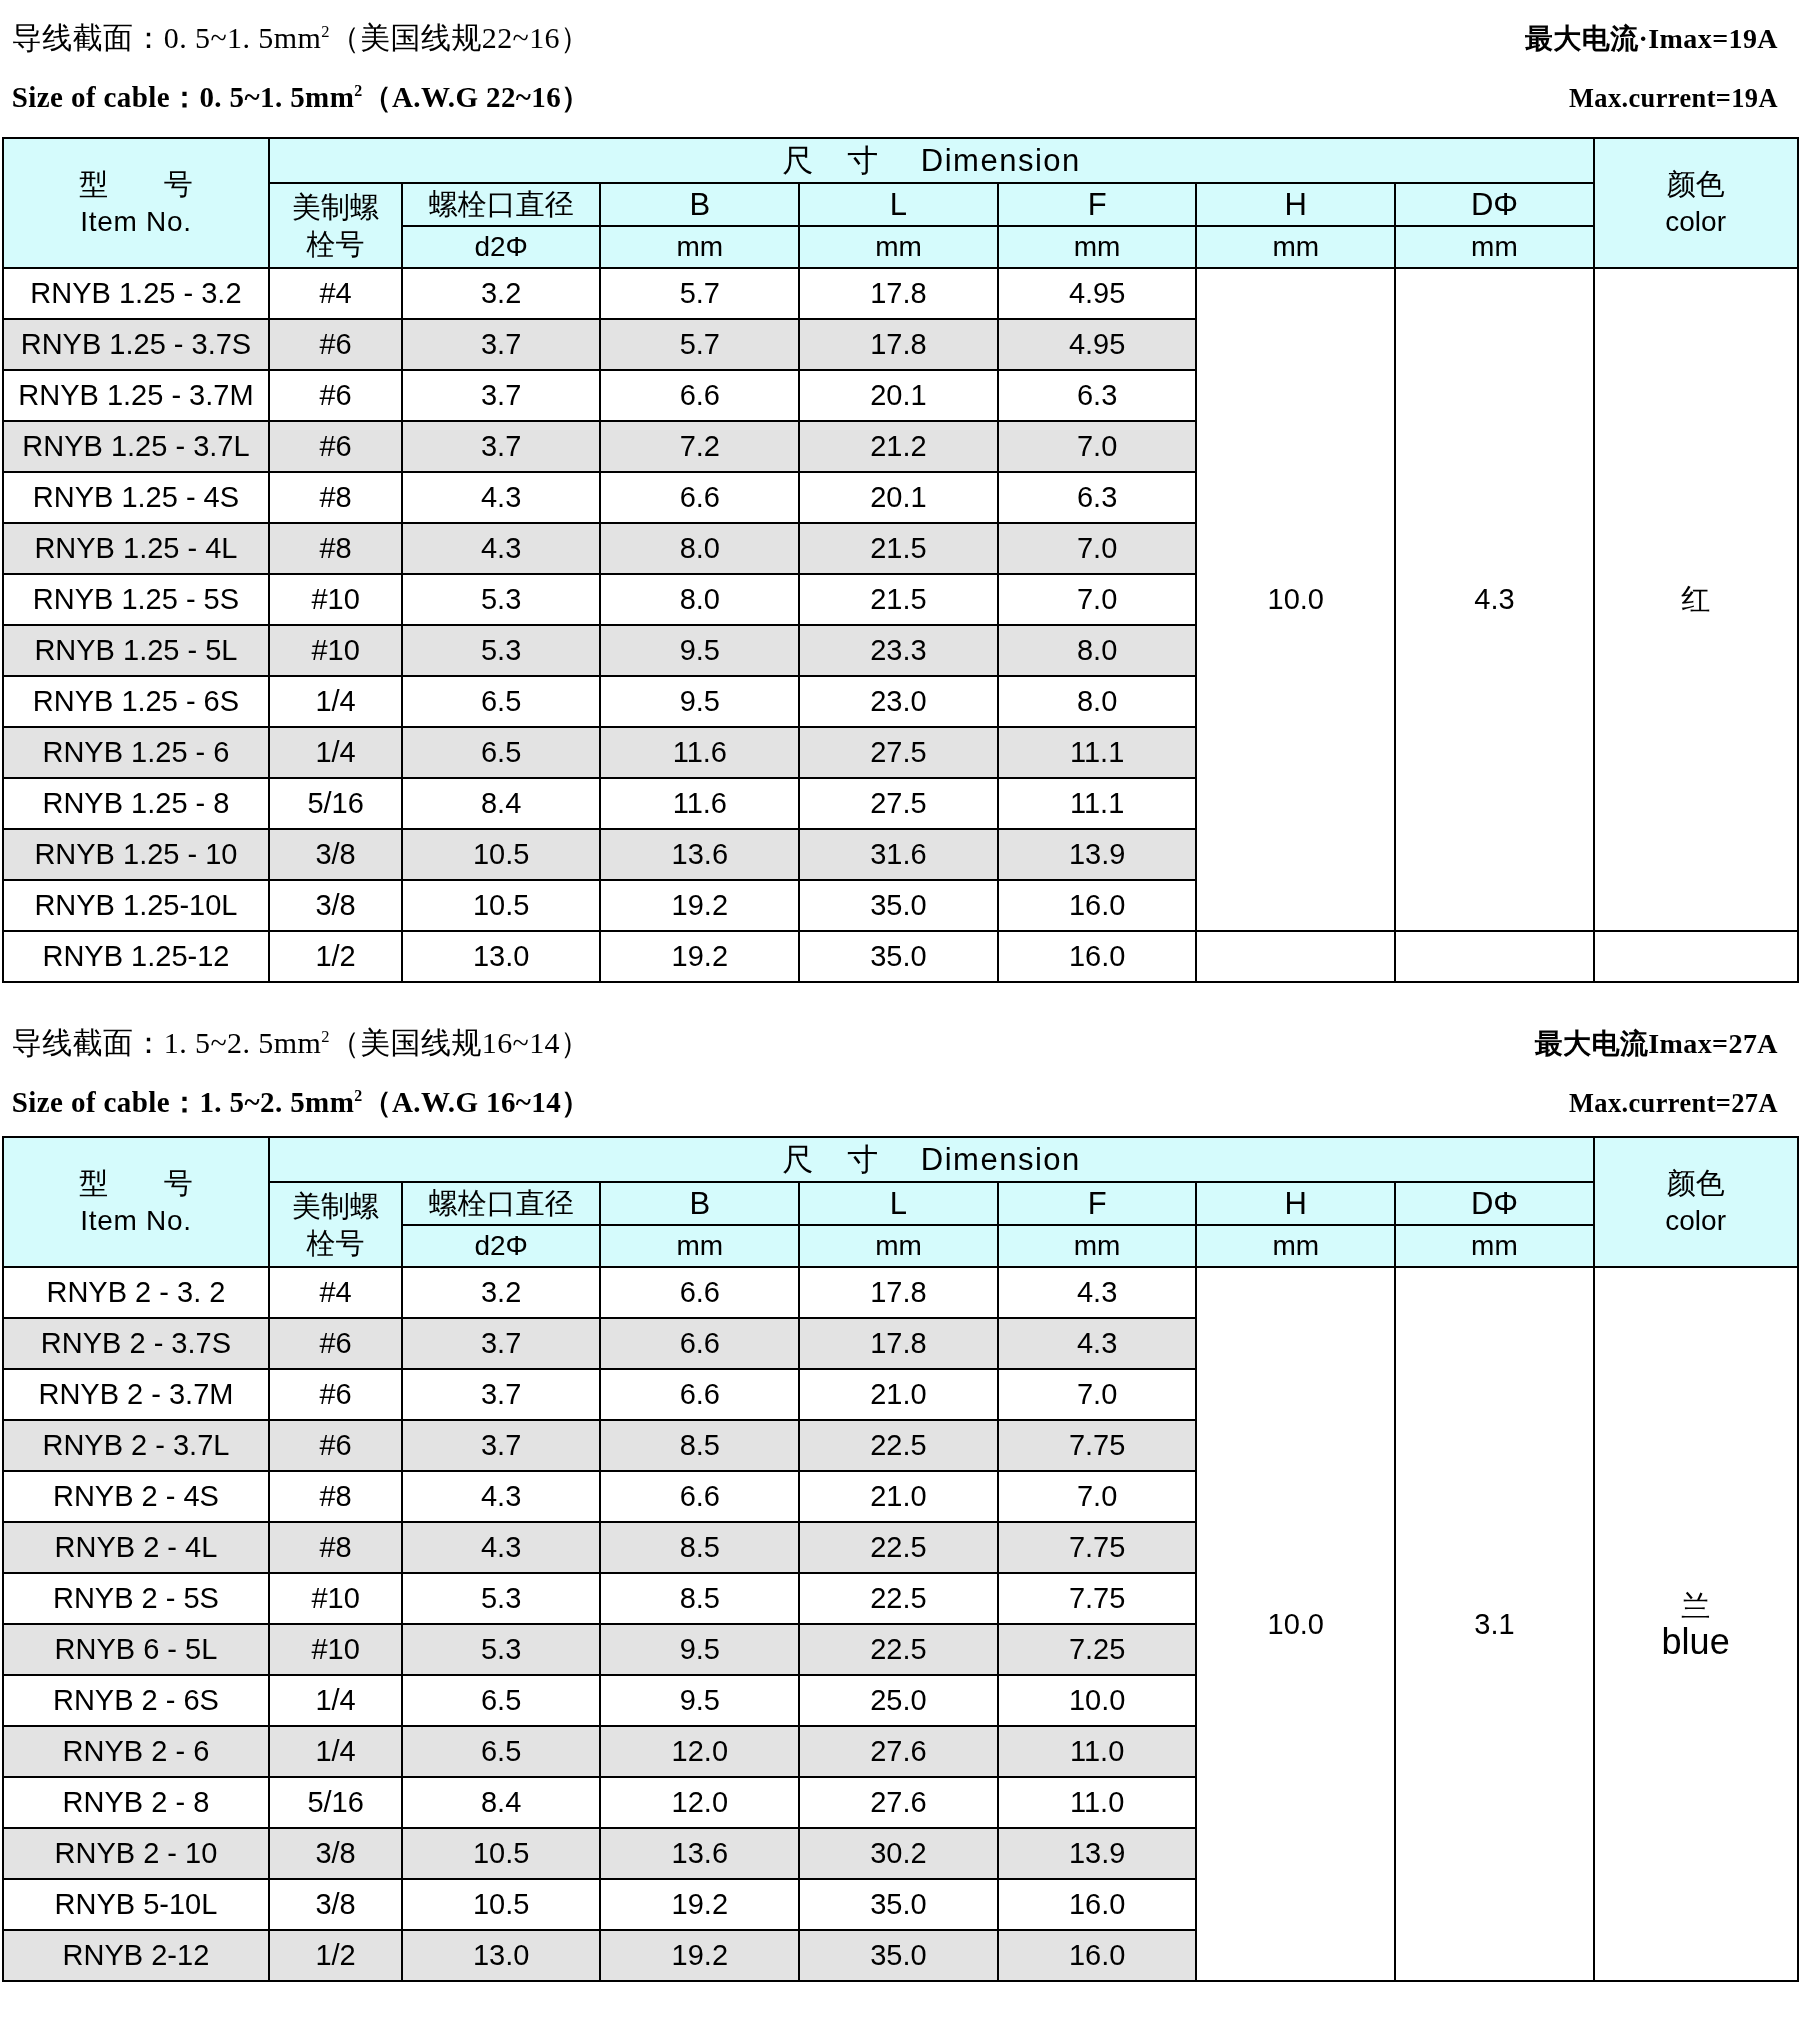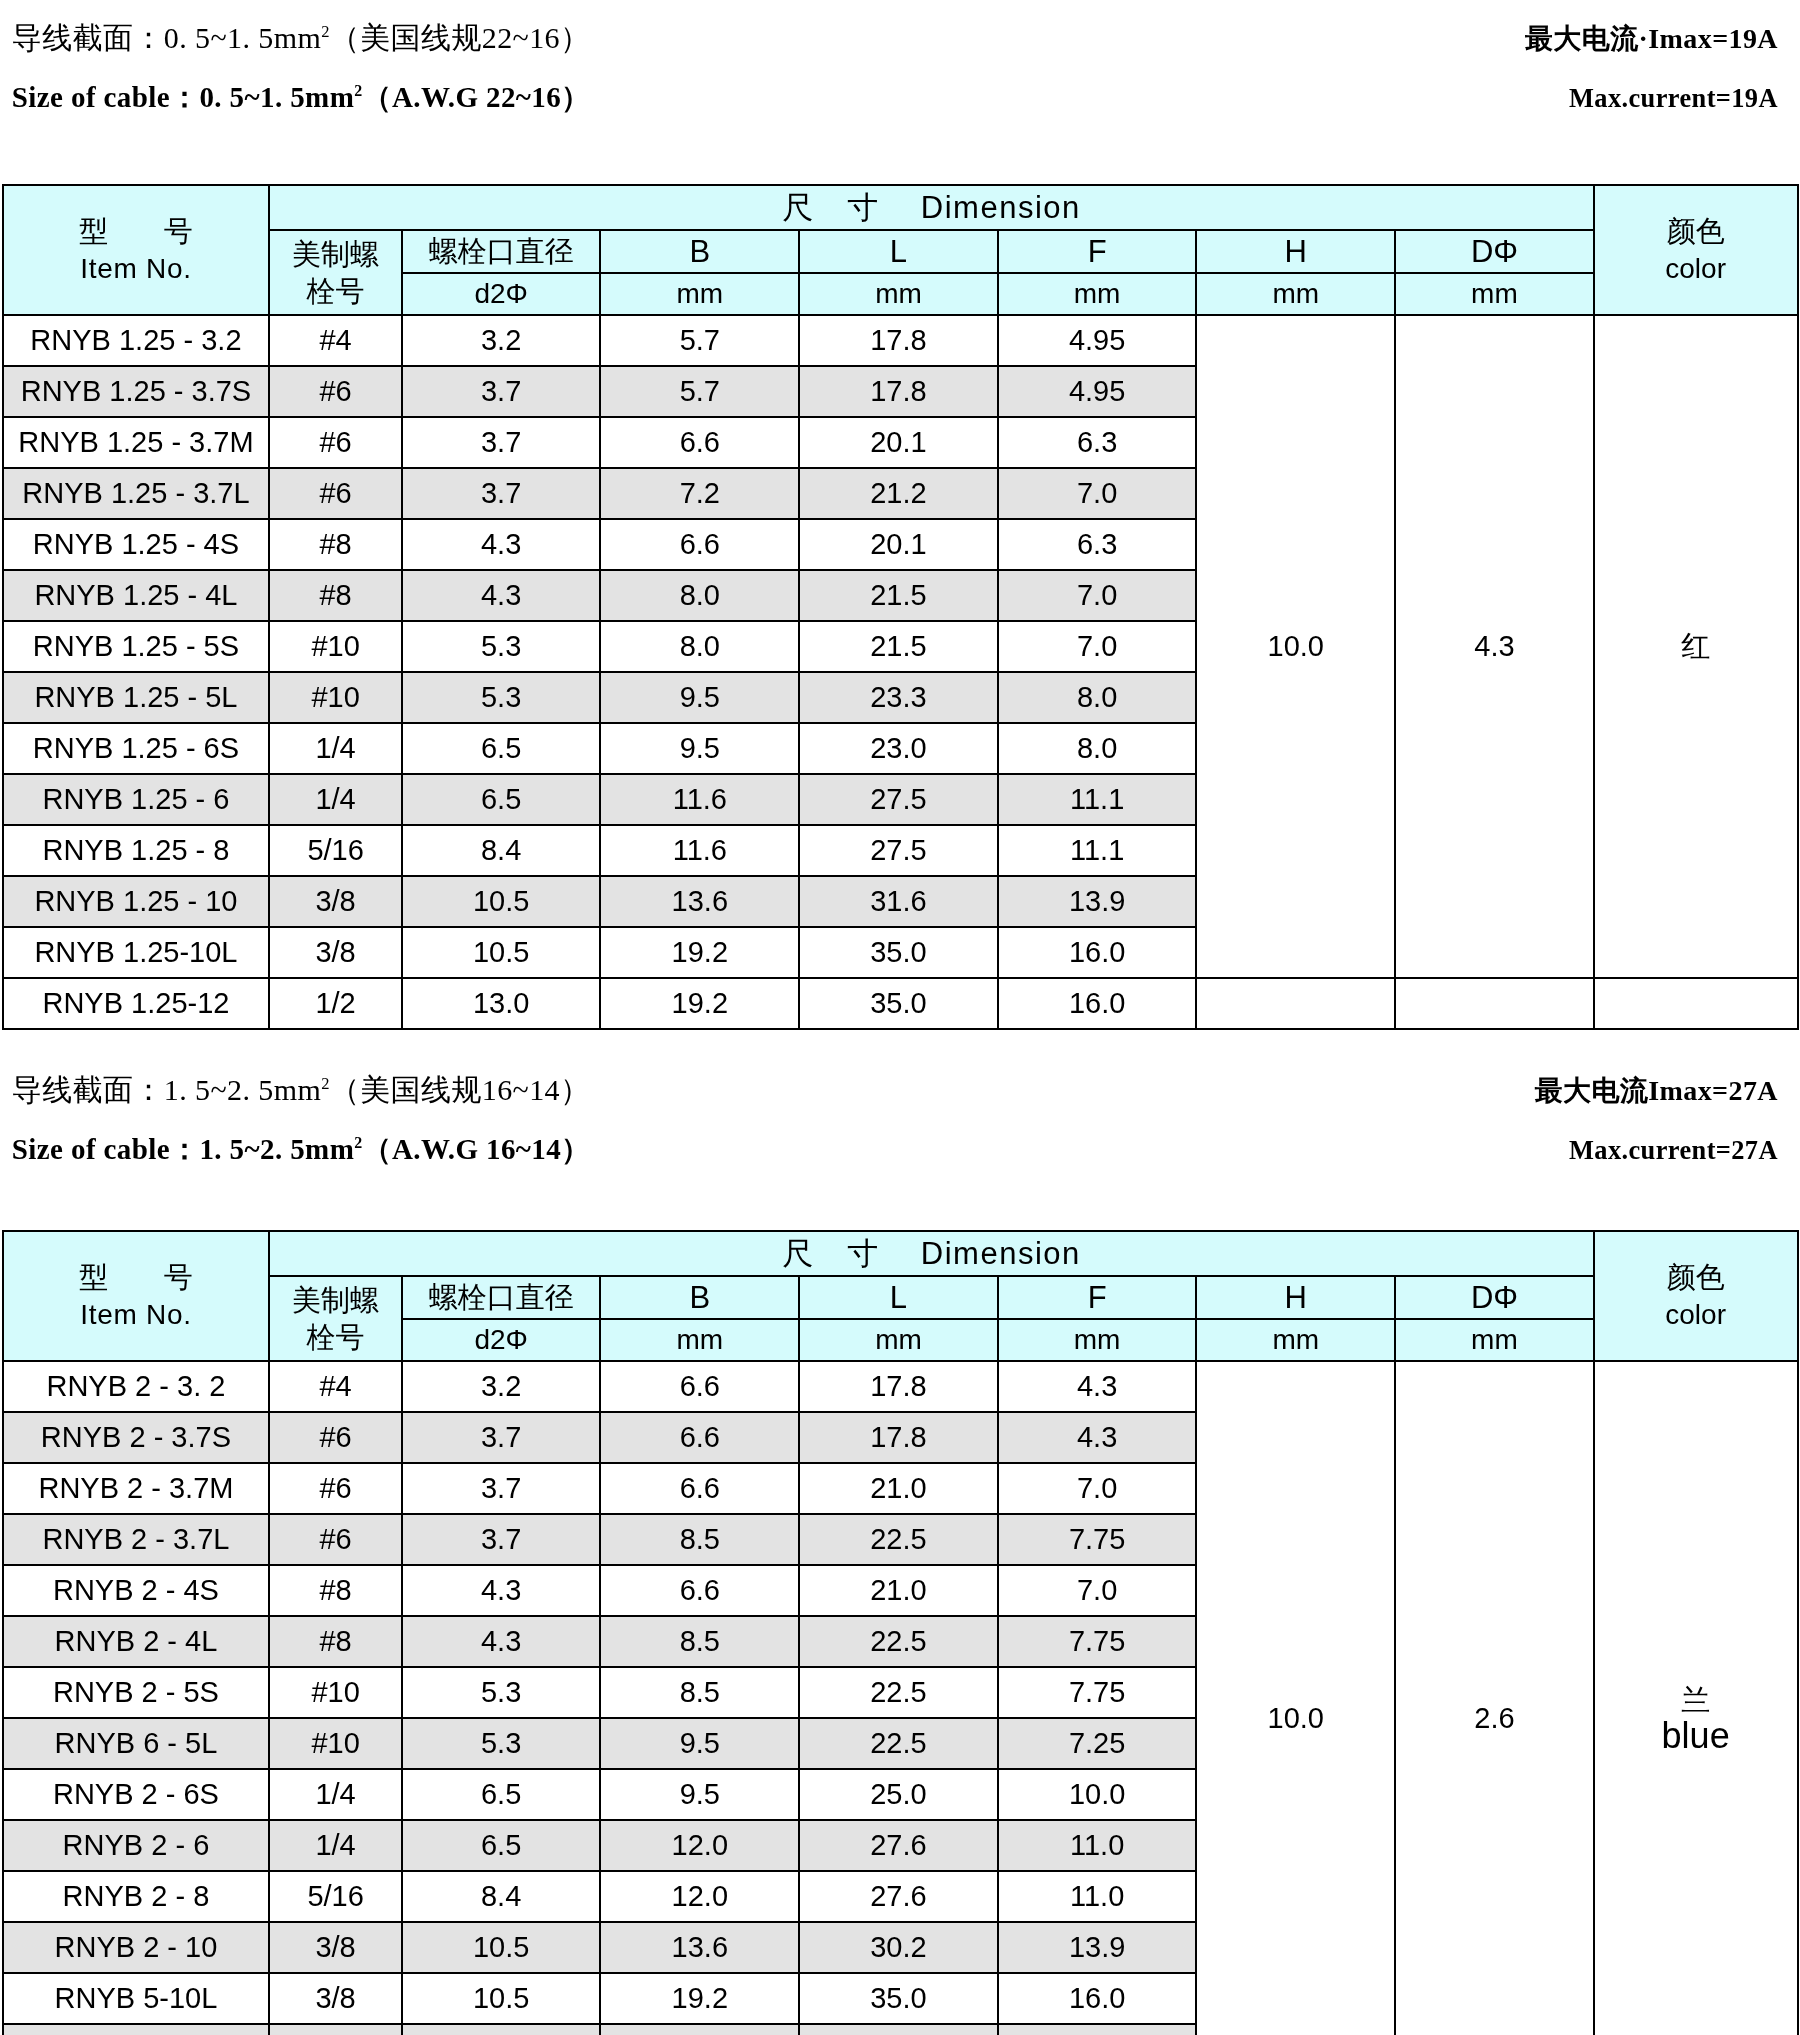--- a/index.html
+++ b/index.html
@@ -74,21 +74,21 @@
     background: #ffffff;
   }
   table.spec td, table.spec th {
     border: 2.2px solid #000000;
     text-align: center;
     vertical-align: middle;
     padding: 0;
     font-weight: 400;
   }
   
-  table.spec { border: 2.9px solid #000; margin-top: 47px; }
+  table.spec { border: 2.9px solid #000; }
 
   thead td {
     background: #d5fbfc;
   }
   .hd-big {
     font-size: 29px;
     line-height: 37px;
     letter-spacing: 0.7px;
   }
   .hd-cn {
@@ -396,21 +396,21 @@
     </thead>
     <tbody>
       <tr>
         <td class="item databg">RNYB 2 - 3. 2</td>
         <td class="databg">#4</td>
         <td class="databg">3.2</td>
         <td class="databg">6.6</td>
         <td class="databg">17.8</td>
         <td class="databg">4.3</td>
         <td class="merged" rowspan="14">10.0</td>
-        <td class="merged" rowspan="14">2.6</td>
+        <td class="merged" rowspan="14">3.1</td>
         <td class="merged colorcell" rowspan="14">
           <span class="cn-color">兰</span>
           <span class="en-color">blue</span>
         </td>
       </tr>
       <tr class="alt">
         <td class="item databg">RNYB 2 - 3.7S</td>
         <td class="databg">#6</td>
         <td class="databg">3.7</td>
         <td class="databg">6.6</td>

